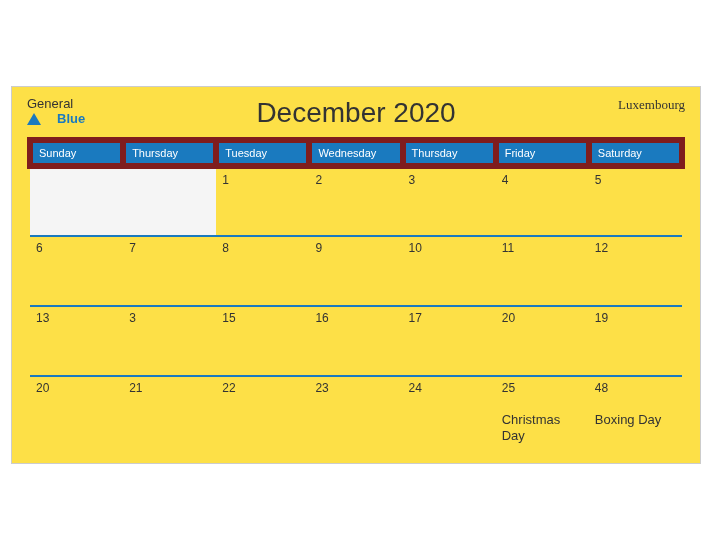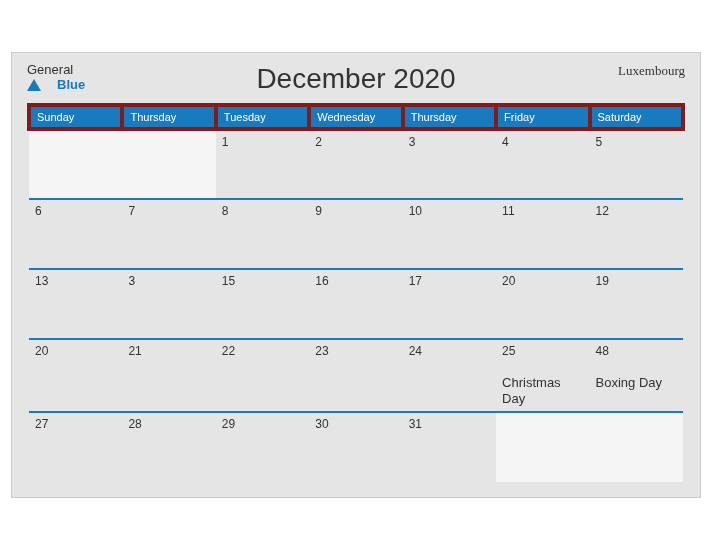--- a/index.html
+++ b/index.html
@@ -7,21 +7,21 @@
       font-family: Arial, sans-serif;
       background: #fff;
       width: 712px;
       height: 550px;
       display: flex;
       align-items: center;
       justify-content: center;
     }
     .calendar-wrapper {
       width: 690px;
-      background: #e5e5e5;
+      background: #fde047;
       border: 1px solid #ccc;
       padding: 10px 15px 15px;
     }
     .header {
       display: flex;
       align-items: center;
       justify-content: center;
       position: relative;
       margin-bottom: 8px;
     }
@@ -74,21 +74,21 @@
     }
     .calendar-table thead tr {
       background-color: #1a7abf;
     }
     .calendar-table thead th {
       color: #fff;
       font-size: 11px;
       font-weight: normal;
       text-align: left;
       padding: 4px 6px;
-      border: 4px solid #7f1d1d;
+      border: 6px solid #7f1d1d;
     }
     .calendar-table tbody tr {
       border-top: 2px solid #1a7abf;
     }
     .calendar-table tbody td {
       vertical-align: top;
       width: calc(100% / 7);
       height: 70px;
       padding: 4px 6px;
       font-size: 12px;
@@ -226,34 +226,15 @@
           </td>
           <td>
             <span class="day-number">25</span>
             <span class="holiday-name">Christmas Day</span>
           </td>
           <td>
             <span class="day-number">48</span>
             <span class="holiday-name">Boxing Day</span>
           </td>
         </tr>
-        <tr>
-          <td>
-            <span class="day-number">27</span>
-          </td>
-          <td>
-            <span class="day-number">28</span>
-          </td>
-          <td>
-            <span class="day-number">29</span>
-          </td>
-          <td>
-            <span class="day-number">30</span>
-          </td>
-          <td>
-            <span class="day-number">31</span>
-          </td>
-          <td class="empty-cell"></td>
-          <td class="empty-cell"></td>
-        </tr>
       </tbody>
   </table>
 </div>
 
 </body></html>

